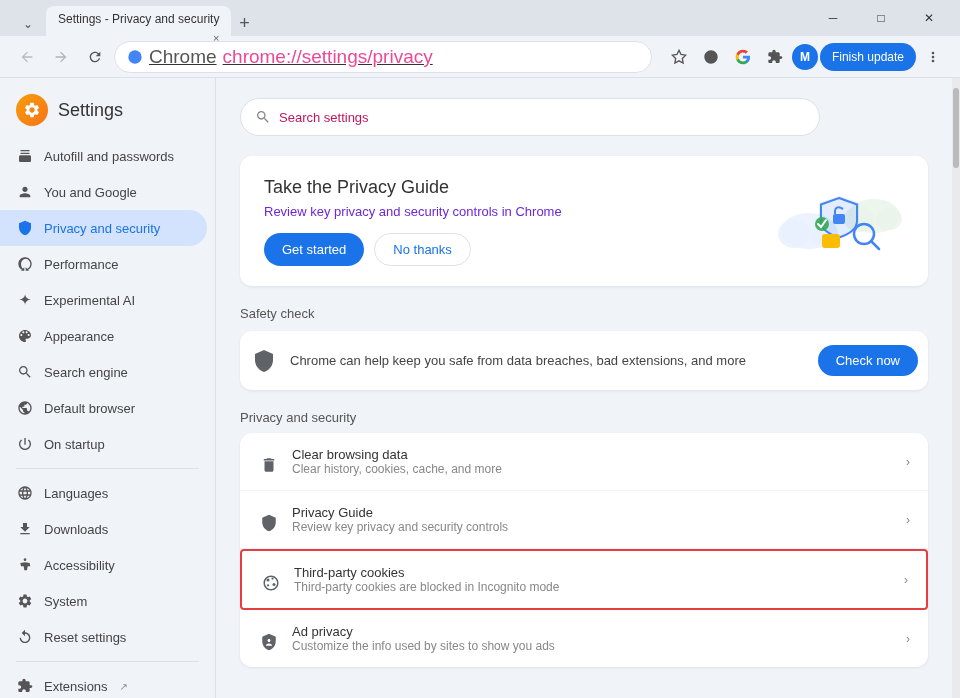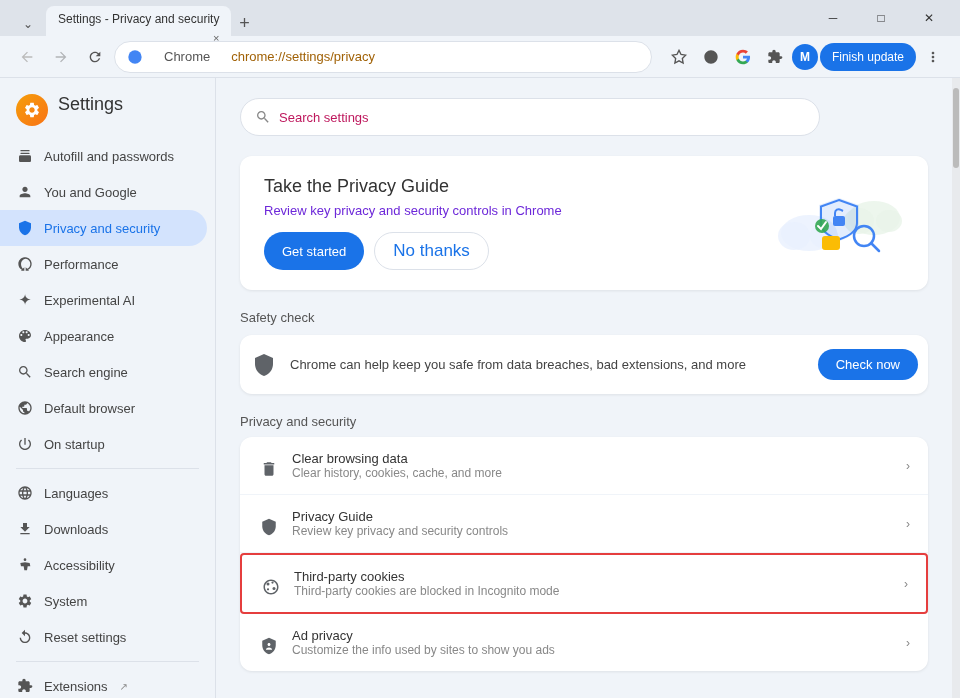--- a/index.html
+++ b/index.html
@@ -47,23 +47,24 @@
     .nav-btn.disabled { color: #bbb; cursor: default; }
     .address-bar {
       flex: 1;
       height: 32px;
       background: white;
       border: 1px solid #dce1e9;
       border-radius: 20px;
       display: flex;
       align-items: center;
       padding: 0 12px;
-      gap: 21px;
-      font-size: 13px;
+      gap: 6px;
+      font-size: 19px;
       color: #333;
+      text-decoration: underline;
     }
     .address-favicon { width: 16px; height: 16px; display: flex; align-items: center; justify-content: center; }
     .nav-icons { display: flex; align-items: center; gap: 2px; margin-left: 8px; }
     .nav-icon-btn { width: 30px; height: 30px; display: flex; align-items: center; justify-content: center; cursor: pointer; border-radius: 50%; color: #555; font-size: 14px; border: none; background: transparent; }
     .avatar-btn {
       width: 26px; height: 26px; border-radius: 50%; background: #1a73e8;
       color: white; font-size: 12px; font-weight: bold;
       display: flex; align-items: center; justify-content: center; cursor: pointer;
     }
     .finish-update-btn {
@@ -85,20 +86,21 @@
       border-right: 1px solid #dce1e9;
       overflow-y: auto;
       padding: 8px 0;
       flex-shrink: 0;
     }
     .sidebar::-webkit-scrollbar { width: 6px; }
     .sidebar::-webkit-scrollbar-thumb { background: #ccc; border-radius: 3px; }
 
     .settings-header {
       display: flex;
+      align-items: center;
       gap: 10px;
       padding: 8px 16px 12px;
     }
     .settings-logo {
       width: 32px; height: 32px; border-radius: 50%;
       background: linear-gradient(135deg, #f59e0b, #f97316);
       display: flex; align-items: center; justify-content: center;
       color: white; font-size: 16px;
     }
     .settings-title { font-size: 18px; font-weight: 500; color: #333; }
@@ -164,21 +166,21 @@
       display: flex;
       align-items: center;
       justify-content: space-between;
       margin-bottom: 20px;
       box-shadow: 0 1px 3px rgba(0,0,0,0.08);
     }
     .guide-card-text h2 { font-size: 18px; font-weight: 500; color: #333; margin-bottom: 6px; }
     .guide-card-text p { font-size: 13px; color: #6d28d9; margin-bottom: 14px; }
     .guide-card-buttons { display: flex; gap: 10px; }
     .btn-primary { background: #1a73e8; color: white; border: none; border-radius: 20px; padding: 8px 18px; font-size: 13px; cursor: pointer; font-weight: 500; }
-    .btn-secondary { background: white; color: #1a73e8; border: 1px solid #dce1e9; border-radius: 20px; padding: 8px 18px; font-size: 17px; cursor: pointer; font-weight: 500; }
+    .btn-secondary { background: white; color: #1a73e8; border: 1px solid #dce1e9; border-radius: 20px; padding: 8px 18px; font-size: 13px; cursor: pointer; font-weight: 500; }
     .guide-illustration {
       width: 130px;
       height: 90px;
       flex-shrink: 0;
       position: relative;
     }
 
     
     .section-heading { font-size: 13px; color: #555; margin-bottom: 10px; font-weight: 400; }
 
@@ -254,21 +256,21 @@
         <path d="M17.65 6.35C16.2 4.9 14.21 4 12 4c-4.42 0-7.99 3.58-7.99 8s3.57 8 7.99 8c3.73 0 6.84-2.55 7.73-6h-2.08c-.82 2.33-3.04 4-5.65 4-3.31 0-6-2.69-6-6s2.69-6 6-6c1.66 0 3.14.69 4.22 1.78L13 11h7V4l-2.35 2.35z"></path>
       </svg>
   </button>
   <div class="address-bar">
     <div class="address-favicon">
       <svg width="16" height="16" viewBox="0 0 24 24" fill="#4285f4">
           <circle cx="12" cy="12" r="10"></circle>
         </svg>
     </div>
     <span style="color:#555;font-weight:500;">Chrome</span>
-    <span style="color:#a16207;">chrome://settings/privacy</span>
+    <span style="color:#ec4899;">chrome://settings/privacy</span>
   </div>
   <div class="nav-icons">
     <button class="nav-icon-btn">
       <svg width="16" height="16" viewBox="0 0 24 24" fill="none" stroke="#555" stroke-width="2">
           <path d="M12 2l3.09 6.26L22 9.27l-5 4.87 1.18 6.88L12 17.77l-6.18 3.25L7 14.14 2 9.27l6.91-1.01L12 2z"></path>
         </svg>
     </button>
     <button class="nav-icon-btn">
       <svg width="16" height="16" viewBox="0 0 24 24" fill="#555">
           <path d="M12 2C6.48 2 2 6.48 2 12s4.48 10 10 10 10-4.48 10-10S17.52 2 12 2zm-2 14.5v-3h4v3l3-3-7-7-7 7 3 3z"></path>

